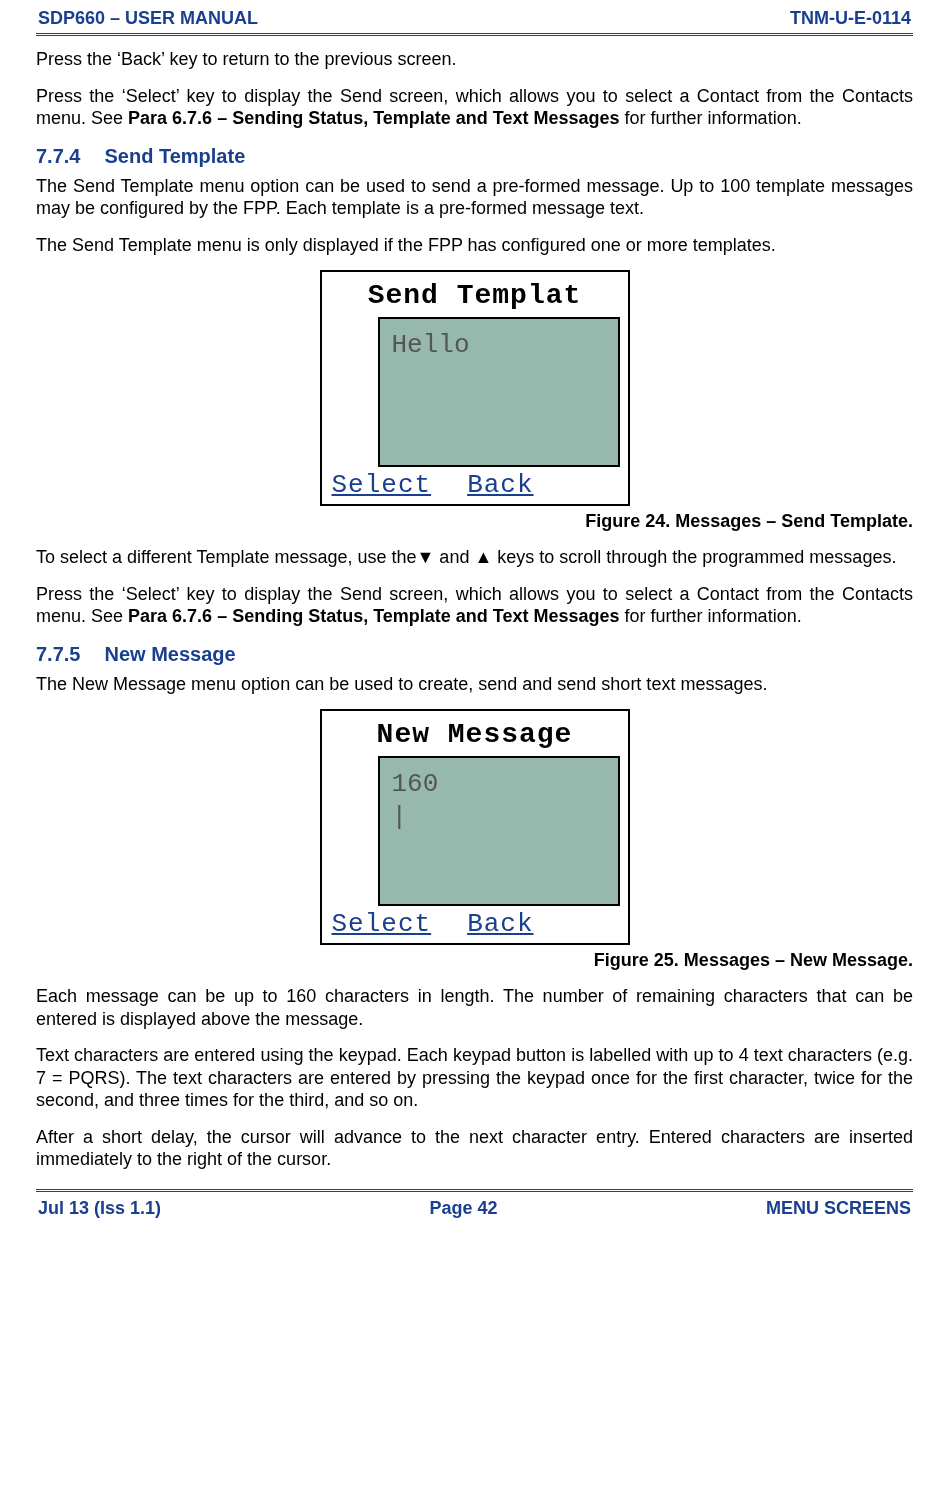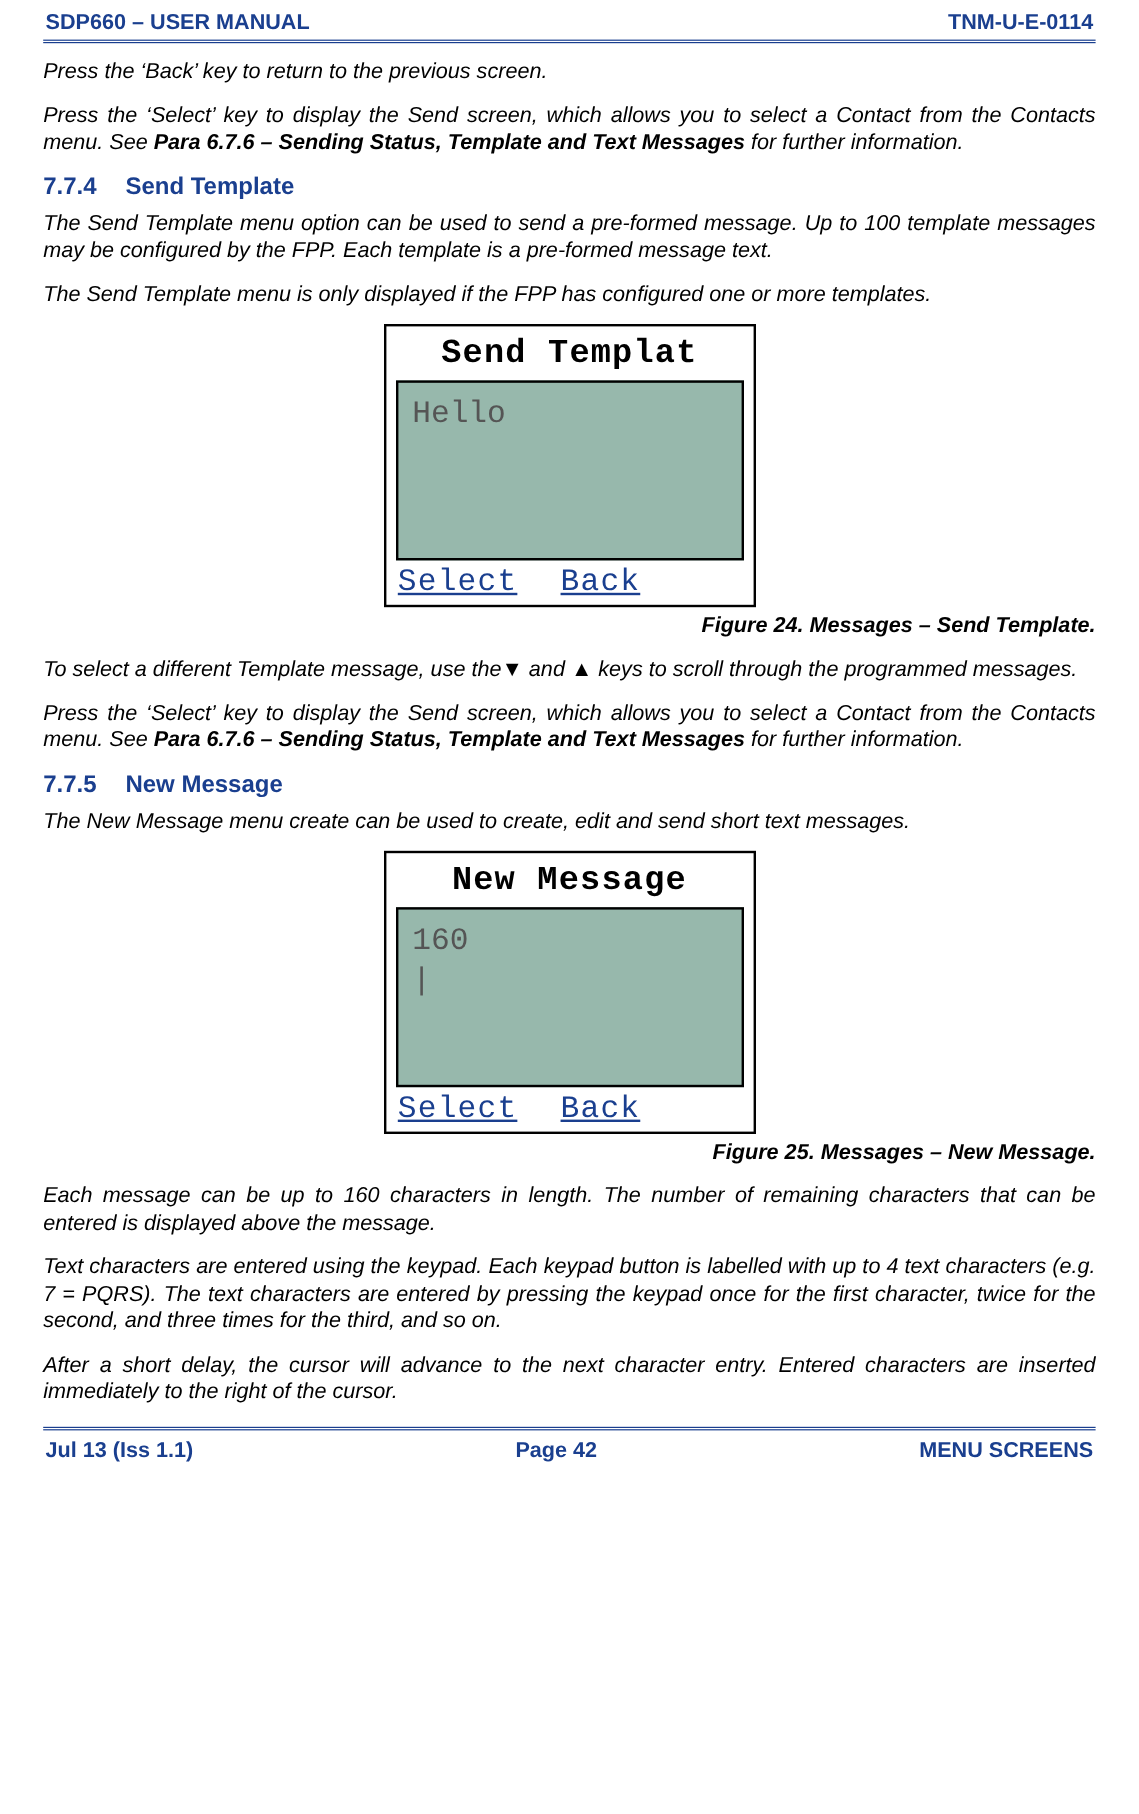--- a/index.html
+++ b/index.html
@@ -18,21 +18,21 @@
 
   .footer-band {
     display: flex;
     justify-content: space-between;
     padding: 6px 2px 20px;
     gap: 16px;
   }
   .footer-band span { color: #1a3f8f; font-weight: bold; font-size: 18px; }
 
   .content { font-size: 18px; line-height: 1.25; text-align: justify; }
-  .content p { margin-bottom: 14px; font-style: italic; }
+  .content p { margin-bottom: 14px; }
 
   h2 { color: #1a3f8f; font-weight: bold; font-size: 20px; margin: 10px 0 6px; }
   .hnum { display: inline-block; margin-right: 24px; }
 
   .figcap { text-align: right; font-weight: bold; margin: 4px 0 8px; }
 
   .device {
     width: 310px;
     margin: 12px auto 2px;
     border: 2px solid #000;
@@ -48,20 +48,21 @@
   }
   .device-screen {
     border: 2px solid #000;
     background: #97b8ac;
     height: 150px;
     padding: 10px 12px;
     margin-top: 4px;
     font-family: "Courier New", monospace;
     font-size: 26px;
     color: #555;
+    margin-left: 48px;
   }
   .device-softkeys {
     font-family: "Courier New", monospace;
     font-size: 26px;
     color: #1a3f8f;
     padding: 2px 2px 0;
     text-decoration: underline;
     letter-spacing: 1px;
   }
   .device-softkeys .gap { display: inline-block; width: 36px; }
@@ -105,21 +106,21 @@
   <p>To select a different Template message, use the▼ and ▲ keys to scroll through the programmed messages.</p>
 
   <p>
     <span>Press the ‘Select’ key to display the Send screen, which allows you to select a Contact from the Contacts menu.  See </span><b>Para 6.7.6 – Sending Status, Template and Text Messages</b><span> for further information.</span>
   </p>
 
   <h2>
     <span class="hnum">7.7.5</span><span>New Message</span>
   </h2>
 
-  <p>The New Message menu create can be used to create, edit and send short text messages.</p>
+  <p>The New Message menu option can be used to create, send and send short text messages.</p>
 
   <div class="device">
     <div class="device-title">New Message</div>
     <div class="device-screen">
       <div>160</div>
       <div class="cursor">|</div>
     </div>
     <div class="device-softkeys">
       <span>Select</span><span class="gap"></span><span>Back</span>
     </div>

